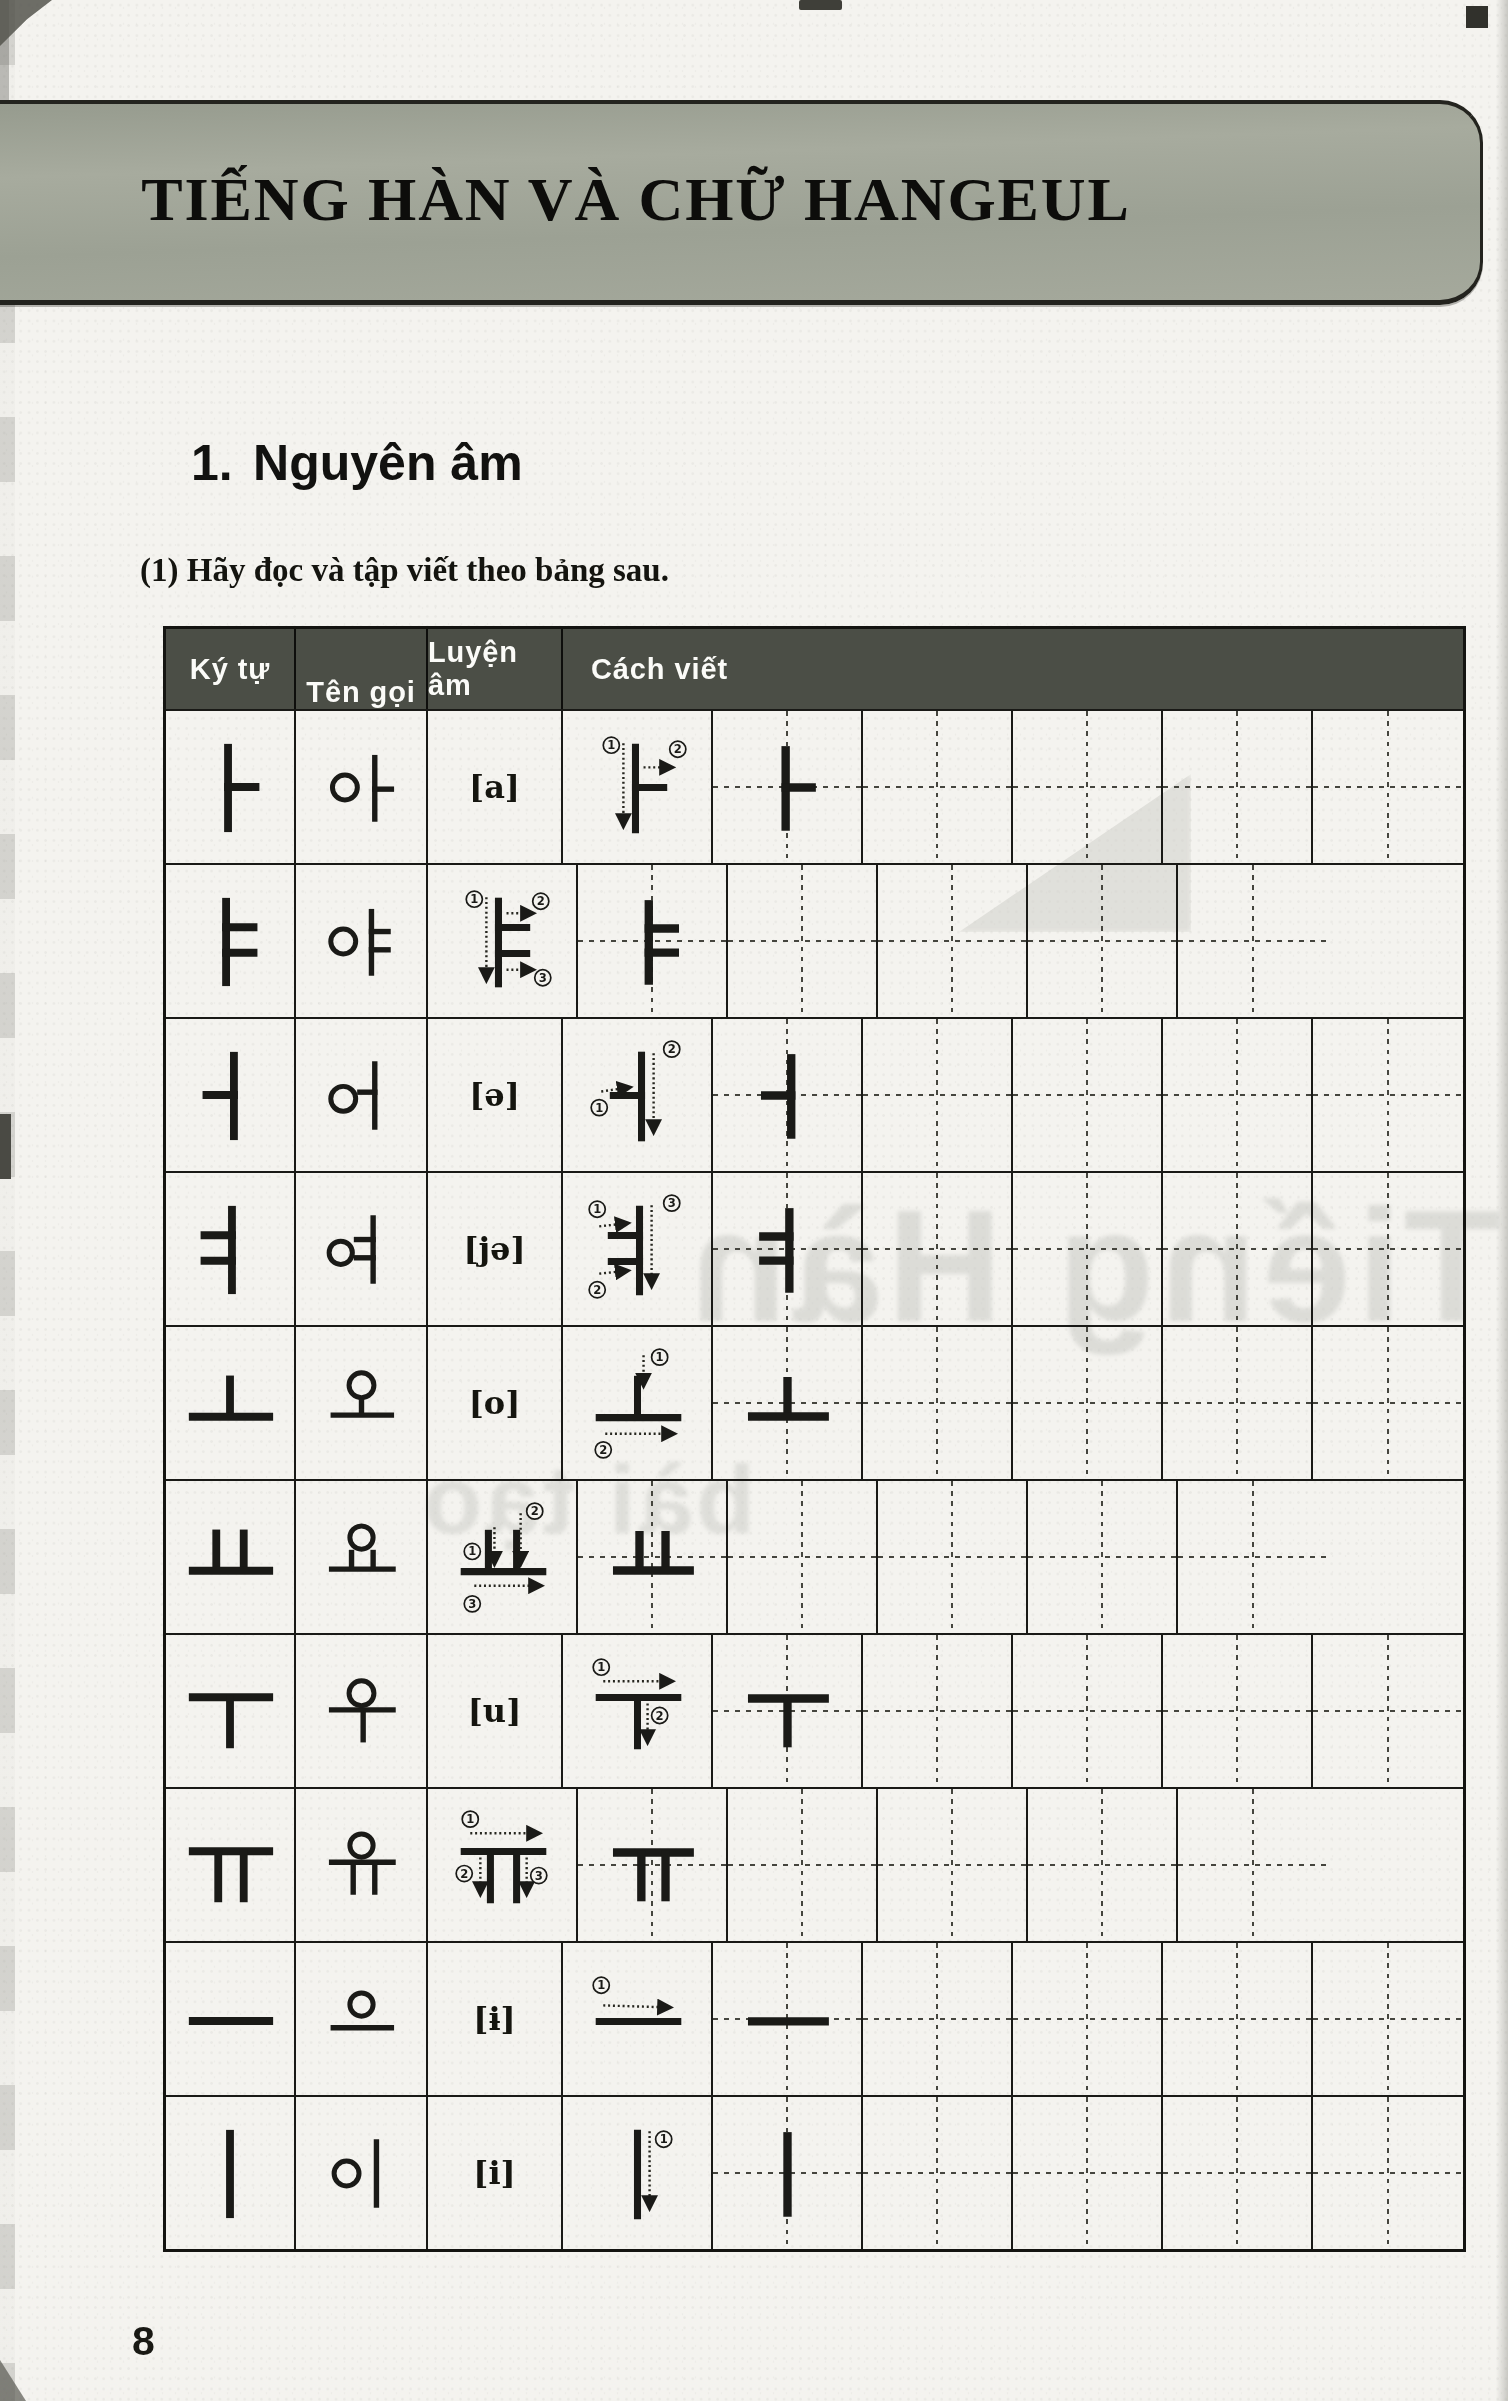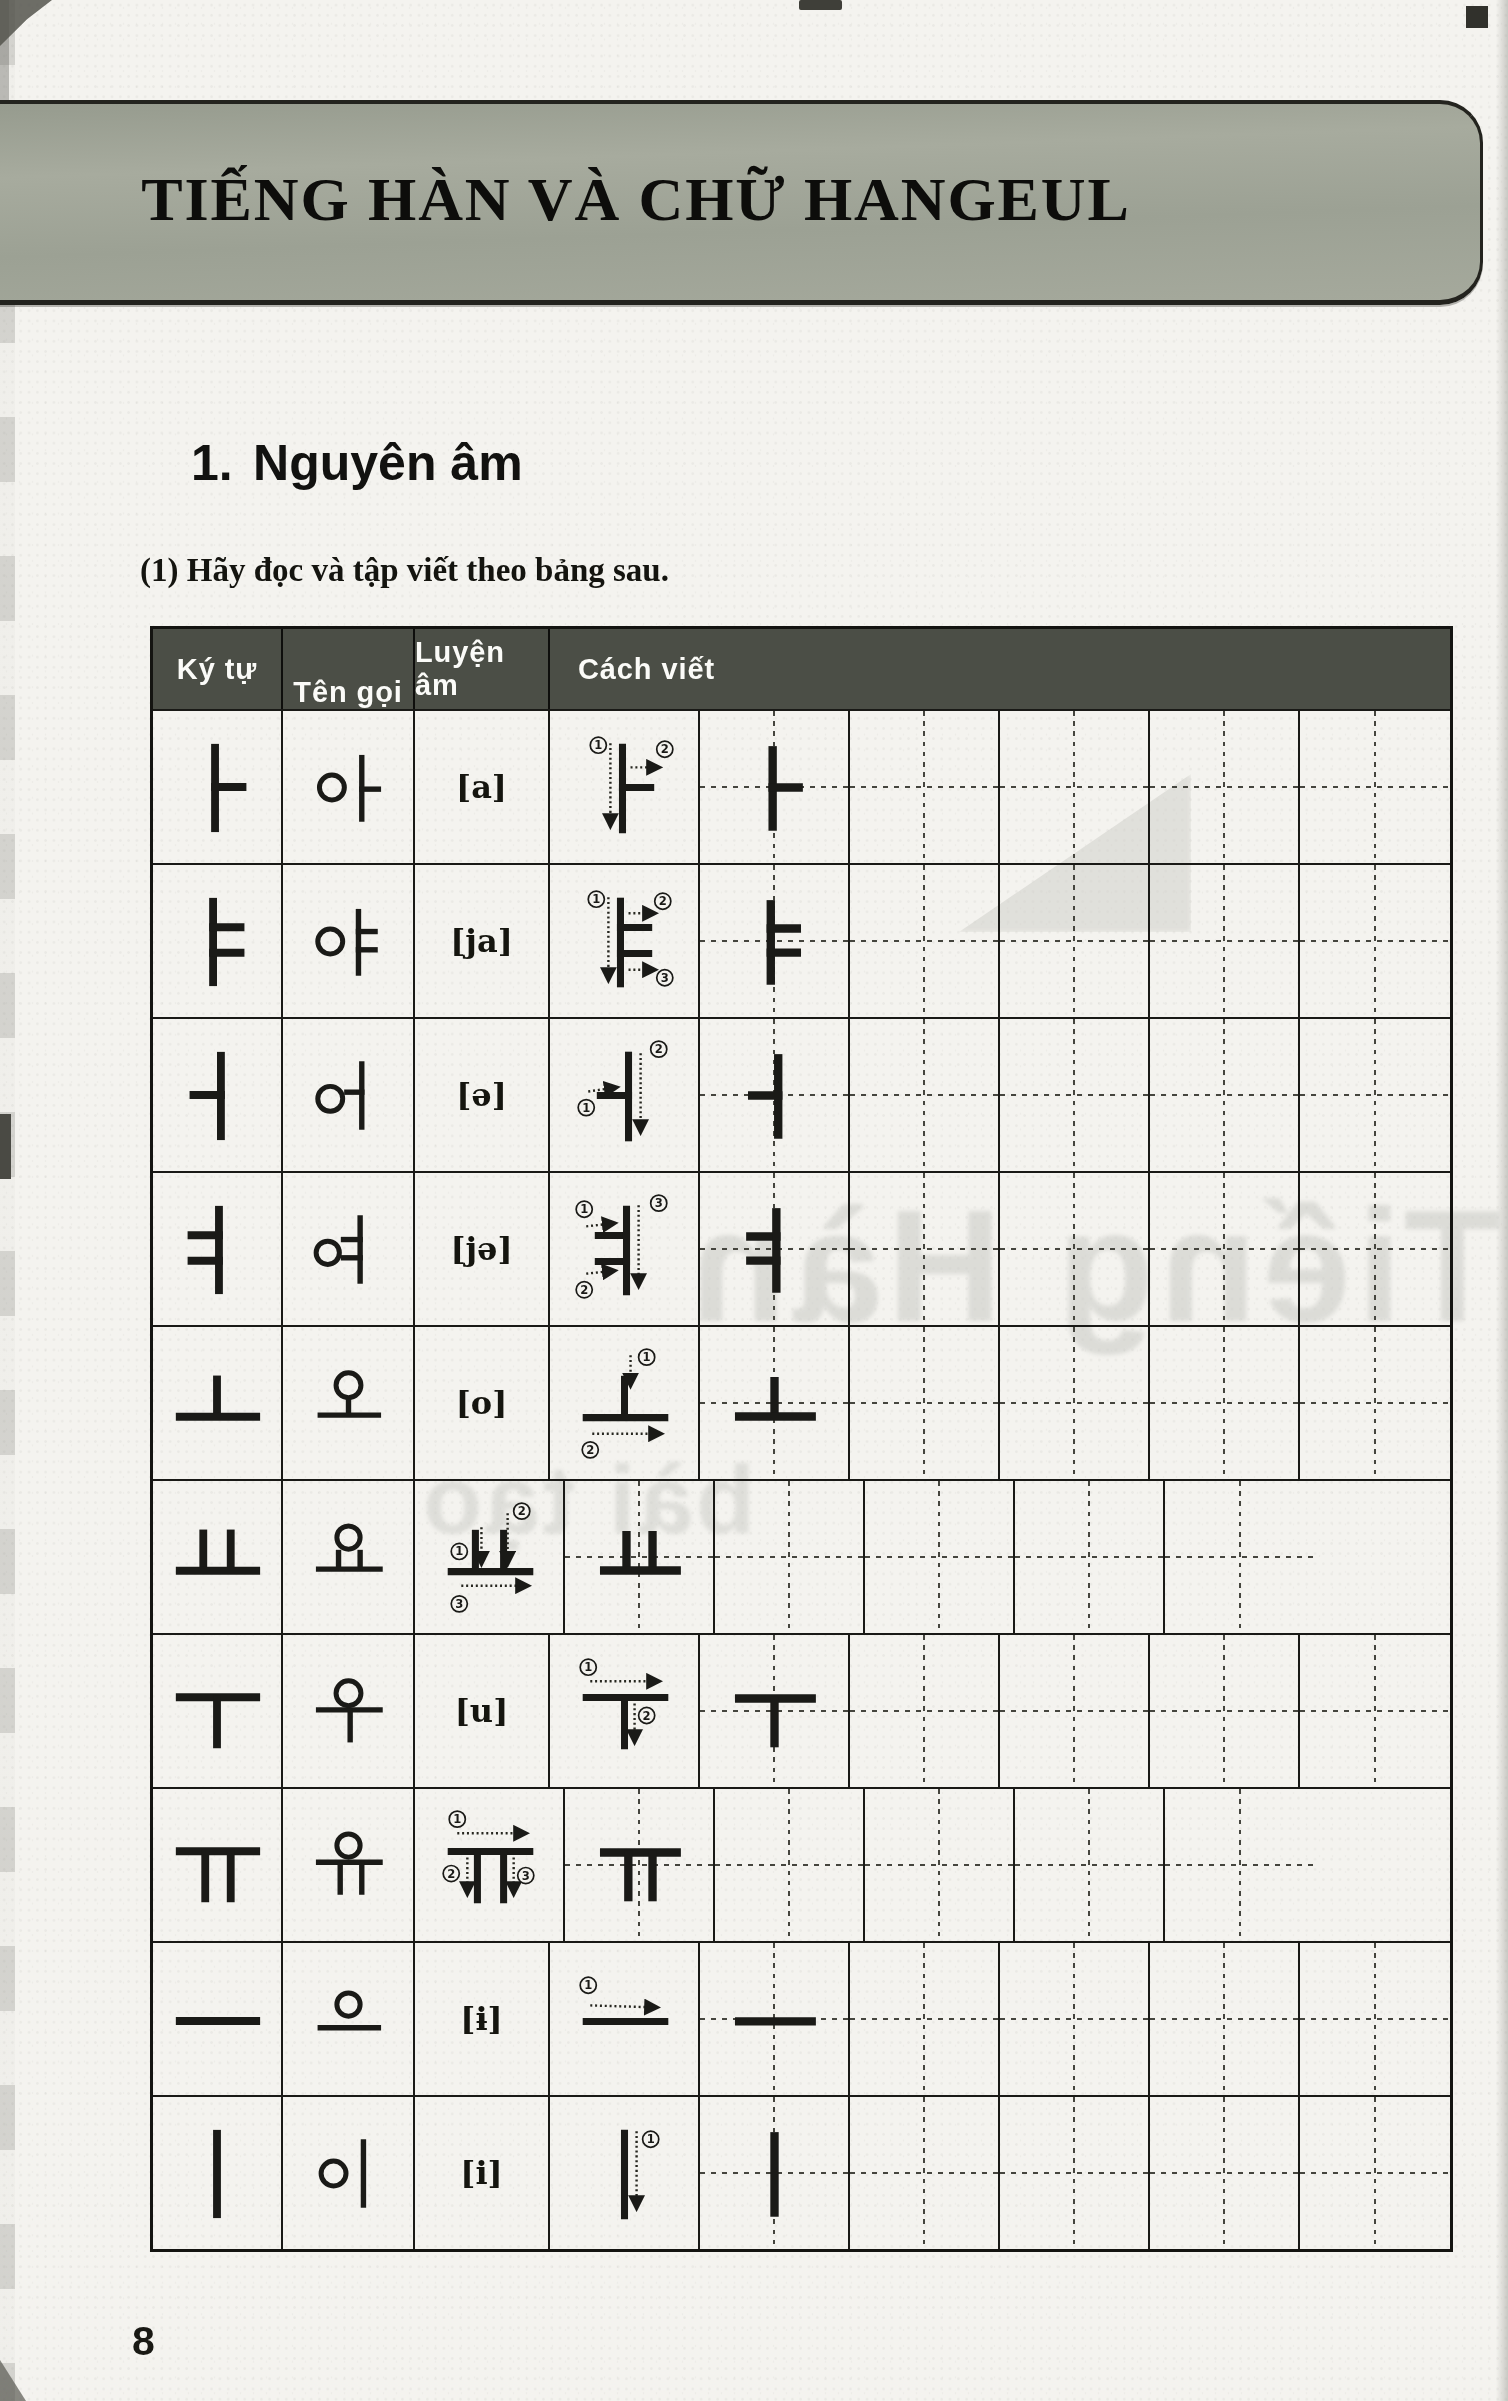--- a/index.html
+++ b/index.html
@@ -24,21 +24,21 @@
   .instruction{position:absolute;left:140px;top:552px;font-size:33px;font-weight:bold;
     font-family:"Liberation Serif","DejaVu Serif",serif;color:#14140f;}
   
   .ghost{position:absolute;transform:scaleX(-1);filter:blur(2.3px);font-weight:bold;
     color:#c9cac5;white-space:nowrap;z-index:0;}
   .ghost1{left:505px;top:1175px;width:996px;font-size:159px;opacity:.55;letter-spacing:5.6px;}
   .ghost2{left:236px;top:1445px;width:519px;font-size:96px;opacity:.5;letter-spacing:3.7px;}
   .ghost-blob{position:absolute;left:959px;top:774px;width:232px;height:158px;z-index:0;
     background:rgba(208,208,203,.55);clip-path:polygon(100% 0,100% 100%,0 100%);filter:blur(2.8px);}
   
-  #vtable{position:absolute;left:150px;top:626px;width:1303px;z-index:1;
+  #vtable{position:absolute;left:163px;top:626px;width:1303px;z-index:1;
     border:3.7px solid #141411;box-sizing:border-box;}
   .thead{display:flex;height:80px;background:#4b4e46;}
   .hcell{box-sizing:border-box;border-right:2.8px solid #0e0e0c;display:flex;align-items:center;justify-content:center;}
   .hcell:last-child{border-right:none;}
   .hcell span{color:#fbfbf8;font-size:29px;font-weight:bold;letter-spacing:0.9px;}
   .trow{display:flex;height:152px;border-top:2.8px solid #191916;}
   .cell{box-sizing:border-box;border-right:2.8px solid #191916;position:relative;
     display:flex;align-items:center;justify-content:center;}
   .pcell{border-right:2.8px solid #191916;}
   .pcell.last{border-right:none;}
@@ -170,23 +170,20 @@
           </svg>
         </div>
         <div class="cell c-name" style="width: 132px;">
           <svg viewBox="0 0 100 100" width="83" height="83">
             <circle cx="28" cy="50" r="15" fill="none" stroke="#1a1a17" stroke-width="6"></circle>
             <line x1="62" y1="14" x2="62" y2="88" stroke="#1a1a17" stroke-width="6.5" stroke-linecap="square"></line>
             <line x1="62" y1="38" x2="82" y2="38" stroke="#1a1a17" stroke-width="6.5" stroke-linecap="square"></line>
             <line x1="62" y1="60" x2="82" y2="60" stroke="#1a1a17" stroke-width="6.5" stroke-linecap="square"></line>
           </svg>
         </div>
-        <div class="cell c-sound" style="width: 135px;">
-          <span>[ja]</span>
-        </div>
         <div class="cell c-writing" style="width: 150px;">
           <svg viewBox="-20 -16 140 132" width="141" height="133">
             <line x1="46" y1="10" x2="46" y2="92" stroke="#1a1a17" stroke-width="7" stroke-linecap="square"></line>
             <line x1="46" y1="36" x2="74" y2="36" stroke="#1a1a17" stroke-width="7" stroke-linecap="square"></line>
             <line x1="46" y1="62" x2="74" y2="62" stroke="#1a1a17" stroke-width="7" stroke-linecap="square"></line>
             <line x1="34" y1="6" x2="34" y2="88" stroke="#26261f" stroke-width="2.4" stroke-dasharray="2 2.8" marker-end="url(#arrh)"></line>
             <line x1="54" y1="22" x2="80" y2="22" stroke="#26261f" stroke-width="2.4" stroke-dasharray="2 2.8" marker-end="url(#arrh)"></line>
             <line x1="54" y1="78" x2="80" y2="78" stroke="#26261f" stroke-width="2.4" stroke-dasharray="2 2.8" marker-end="url(#arrh)"></line>
             <circle cx="22" cy="8" r="8" fill="#f4f3ef" stroke="#1a1a17" stroke-width="1.7"></circle>
             <text x="22" y="12" text-anchor="middle" font-size="11.5" font-weight="bold" font-family="&quot;DejaVu Sans&quot;,sans-serif" fill="#1a1a17">1</text>

